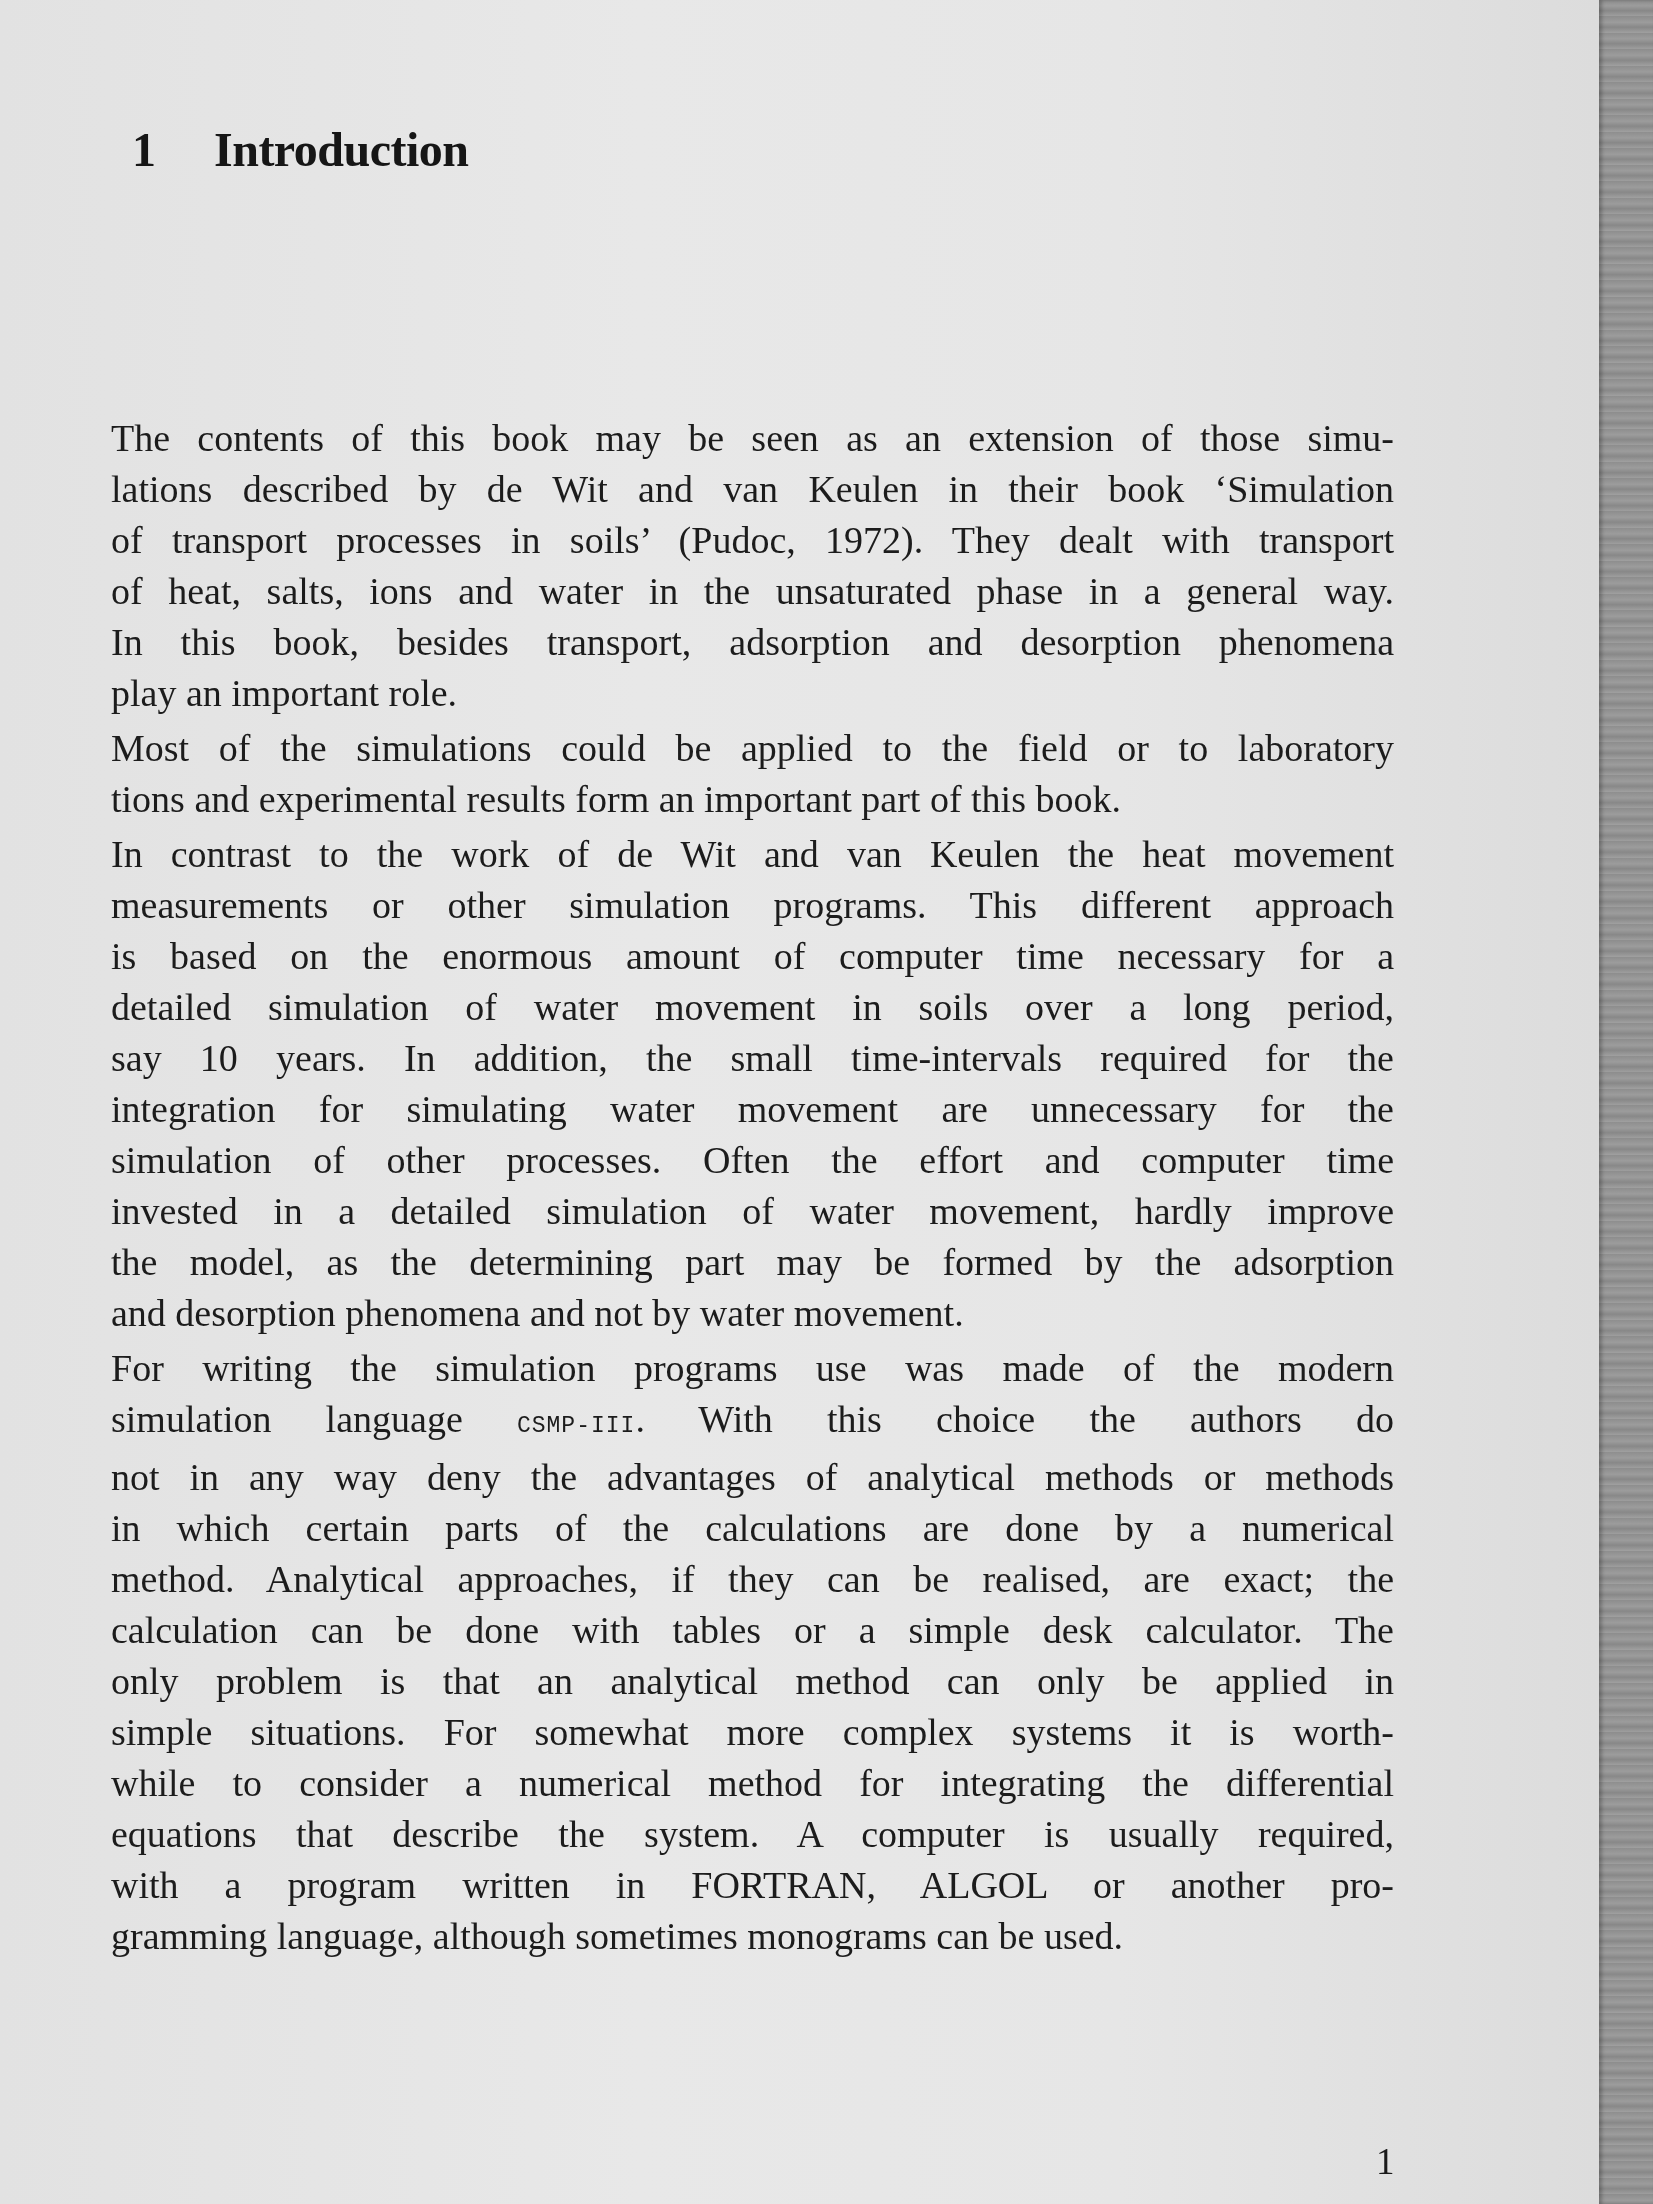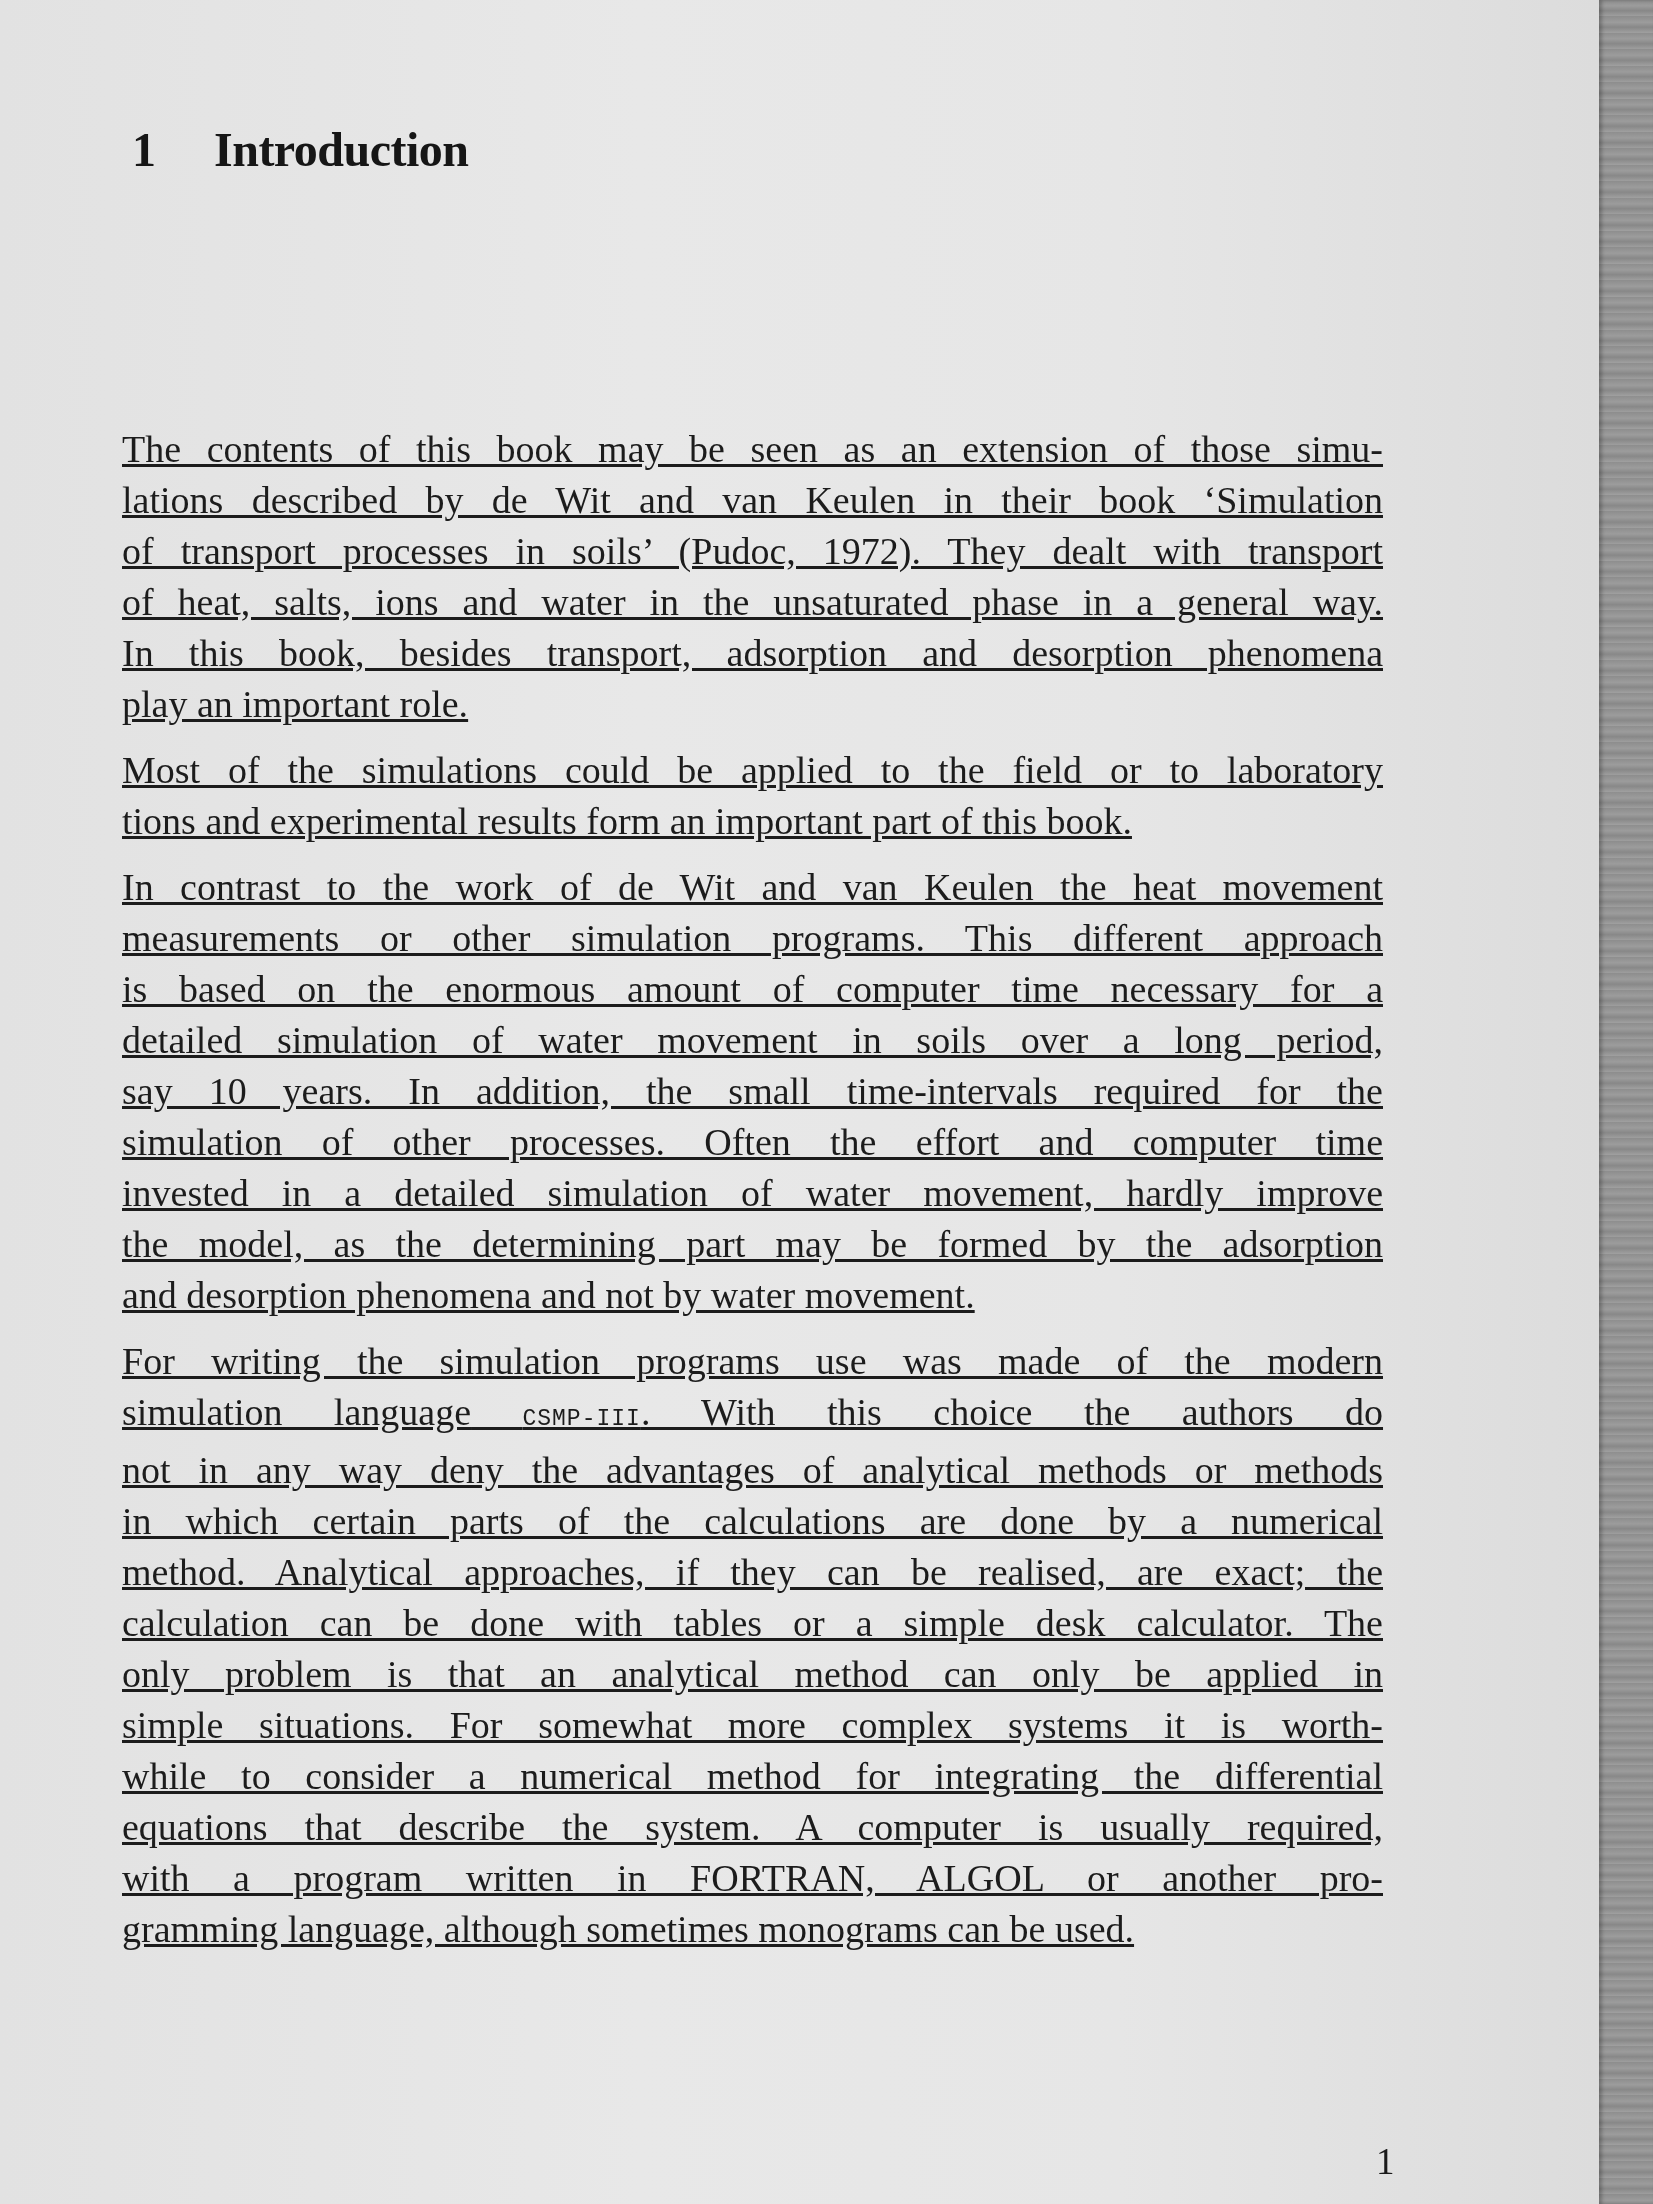--- a/index.html
+++ b/index.html
@@ -50,23 +50,22 @@
     position: absolute;
     left: 107px;
     top: 409px;
     width: 1291px;
     font-family: "Liberation Serif", serif;
     font-size: 38px;
     line-height: 51px;
     color: #1c1c1c;
   }
   .body-text p {
-    margin: 15px;
+    margin: 4px;
     text-align: justify;
-    text-decoration: underline;
   }
   .line {
     display: block;
     white-space: nowrap;
     text-align: justify;
     text-align-last: justify;
   }
   .line.last {
     text-align-last: left;
   }
@@ -108,20 +107,21 @@
       <span class="line">Most of the simulations could be applied to the field or to laboratory</span>
       <span class="line last">tions and experimental results form an important part of this book.</span>
     </p>
 
     <p>
       <span class="line">In contrast to the work of de Wit and van Keulen the heat movement</span>
       <span class="line">measurements or other simulation programs. This different approach</span>
       <span class="line">is based on the enormous amount of computer time necessary for a</span>
       <span class="line">detailed simulation of water movement in soils over a long period,</span>
       <span class="line">say 10 years. In addition, the small time-intervals required for the</span>
+      <span class="line">integration for simulating water movement are unnecessary for the</span>
       <span class="line">simulation of other processes. Often the effort and computer time</span>
       <span class="line">invested in a detailed simulation of water movement, hardly improve</span>
       <span class="line">the model, as the determining part may be formed by the adsorption</span>
       <span class="line last">and desorption phenomena and not by water movement.</span>
     </p>
 
     <p>
       <span class="line">For writing the simulation programs use was made of the modern</span>
       <span class="line"><span>simulation language</span> <span class="mono">CSMP-III</span><span>. With this choice the authors do</span></span>
       <span class="line">not in any way deny the advantages of analytical methods or methods</span>

